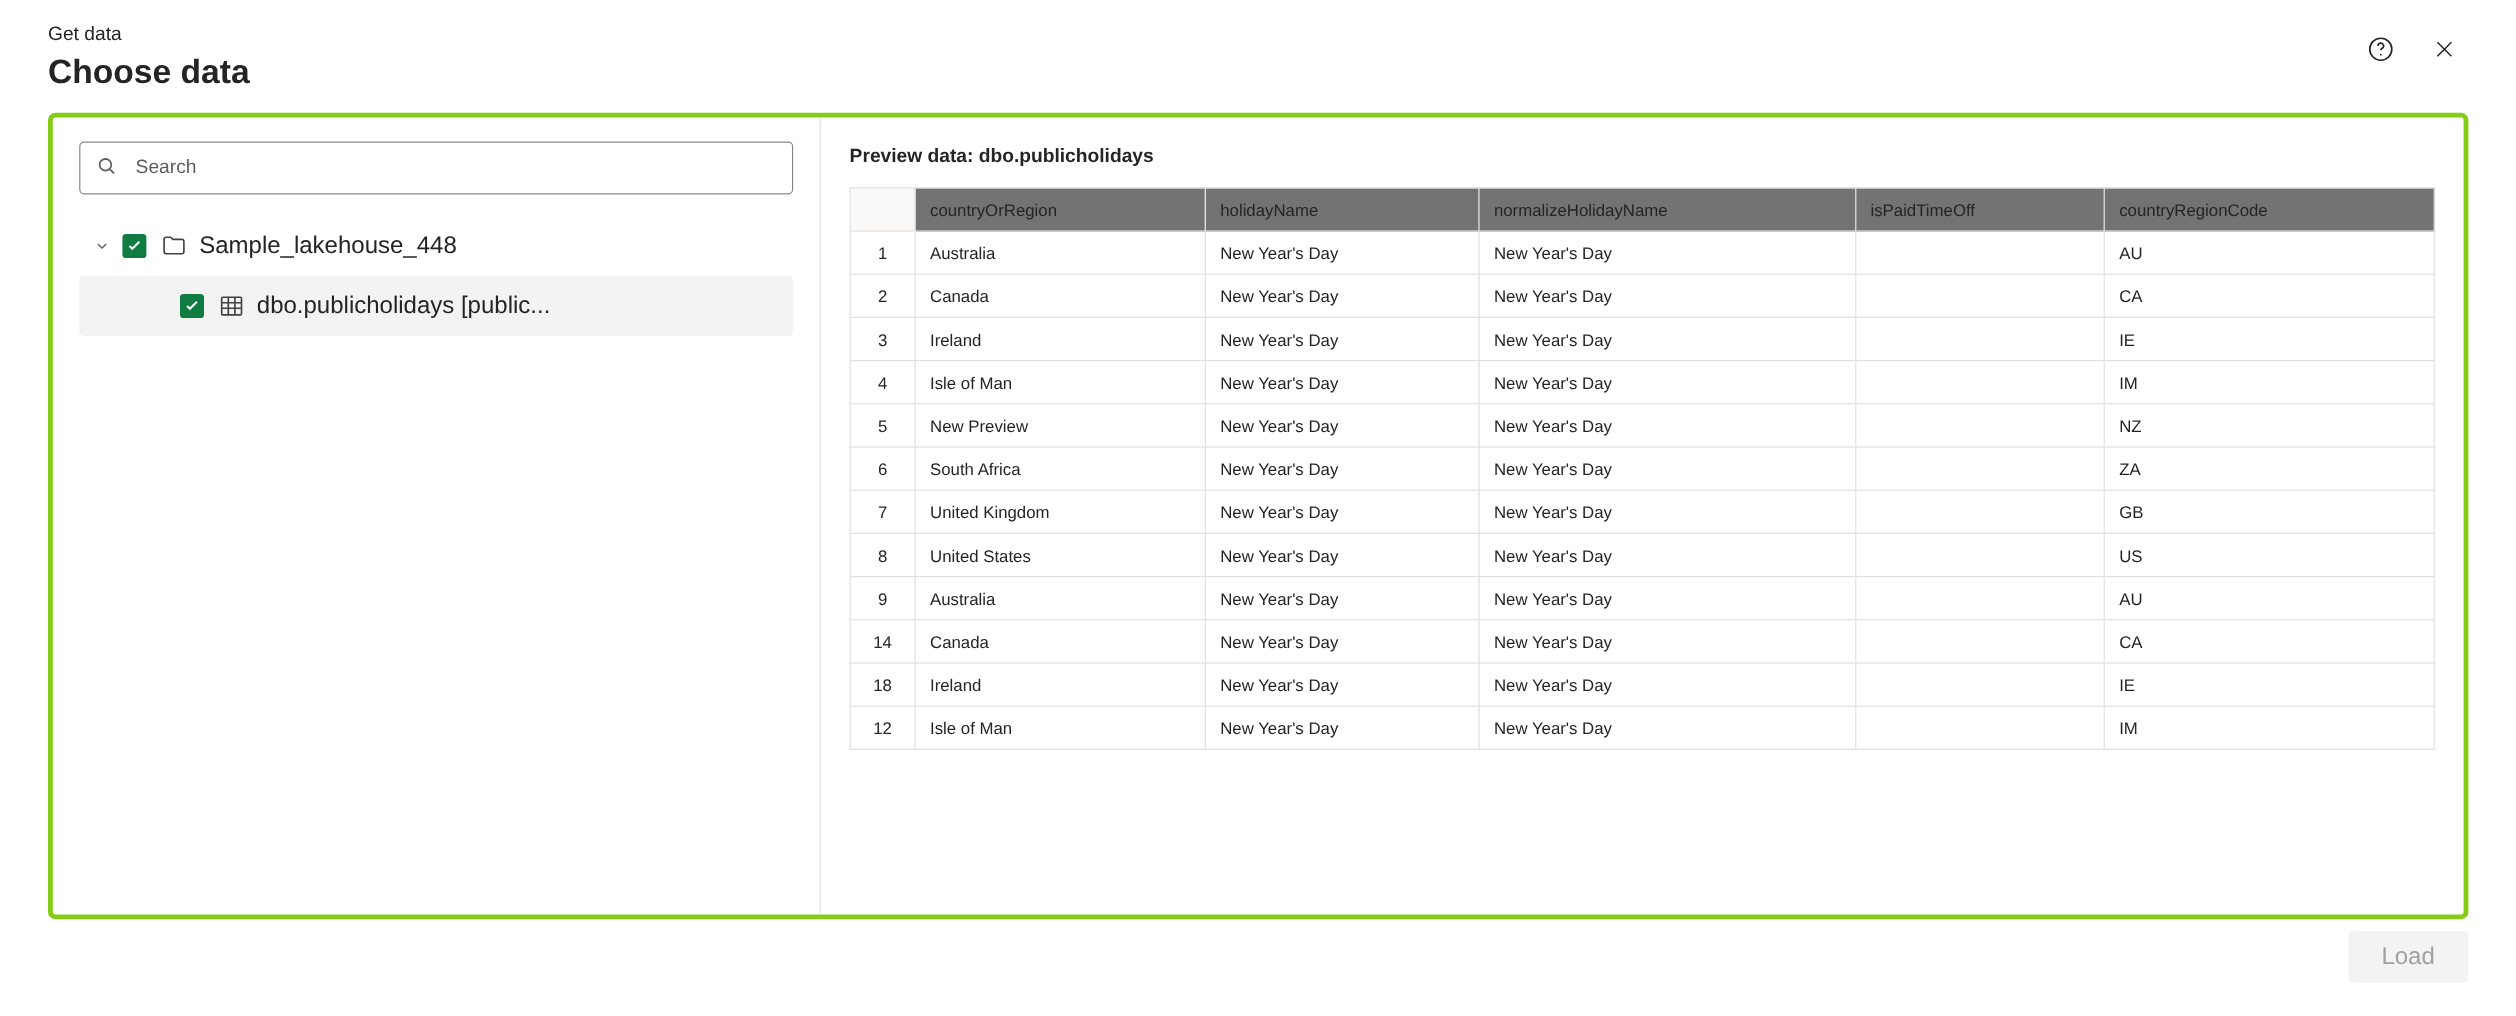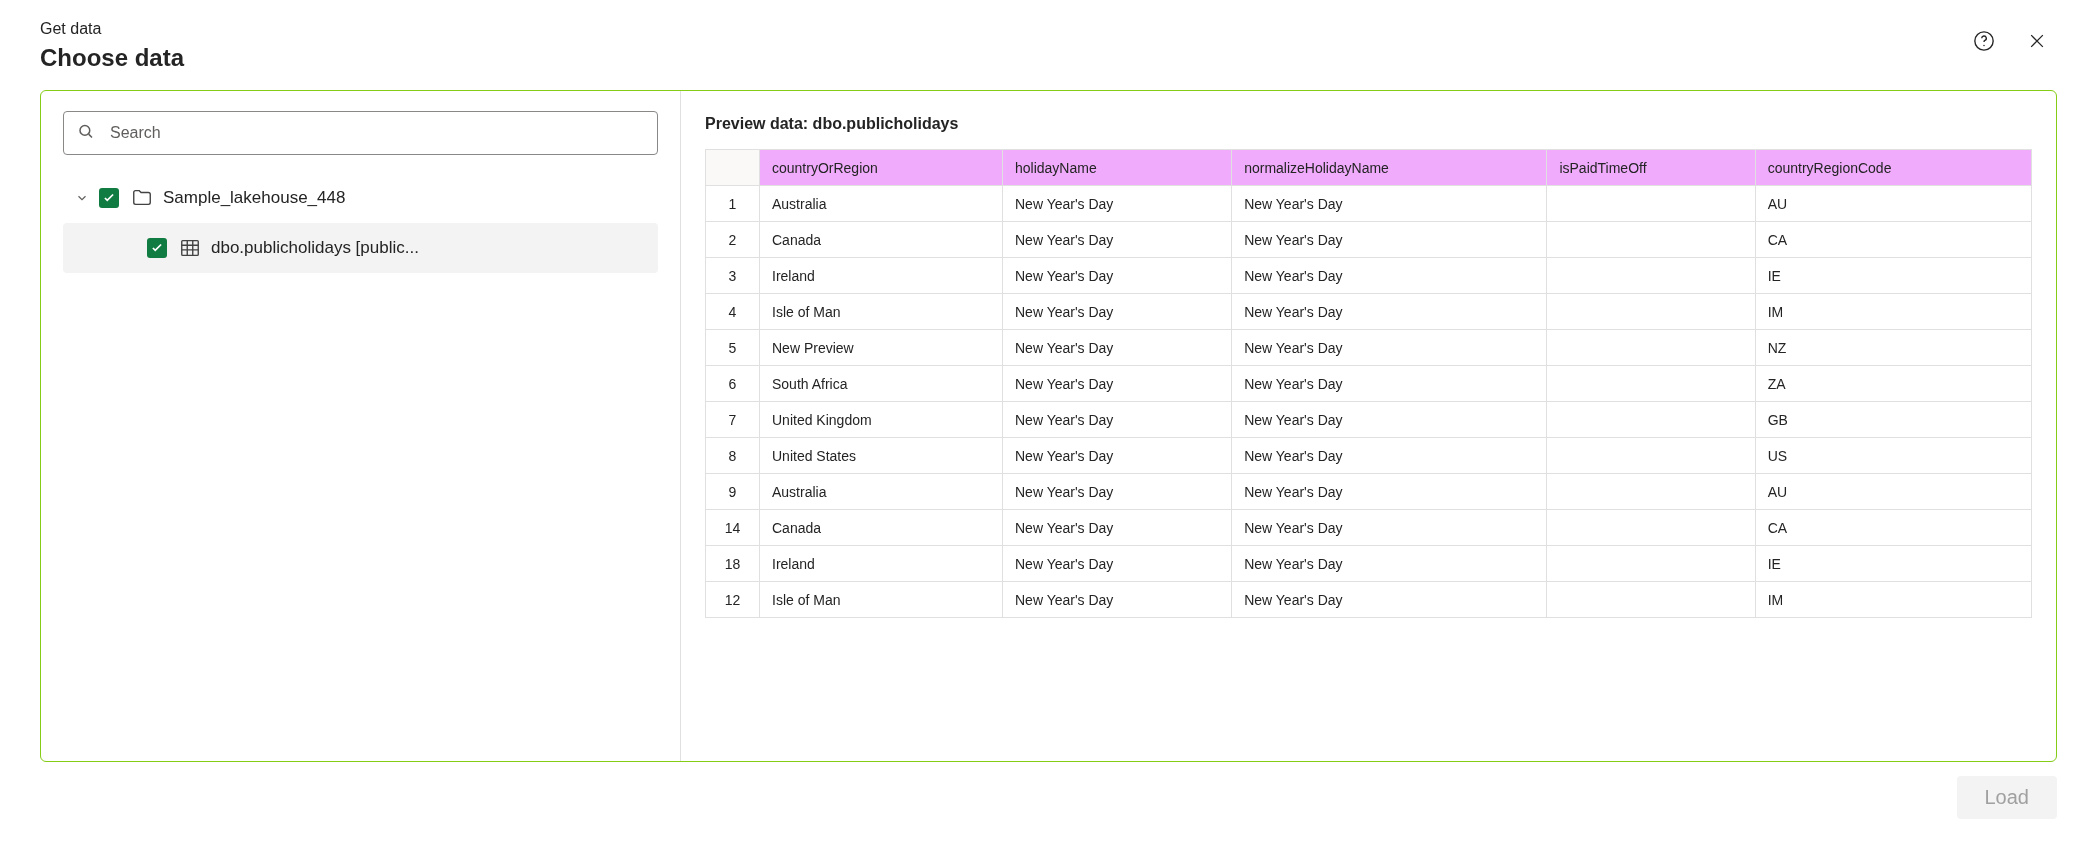--- a/index.html
+++ b/index.html
@@ -30,21 +30,21 @@
     .titles {
       flex: 1;
     }
     .breadcrumb {
       font-size: 16px;
       font-weight: 400;
       color: #242424;
       margin-bottom: 6px;
     }
     .page-title {
-      font-size: 24px;
+      font-size: 28px;
       font-weight: 600;
       color: #242424;
       margin-bottom: 18px;
     }
     .header-icons {
       display: flex;
       gap: 32px;
       align-items: center;
       padding-top: 10px;
       padding-right: 10px;
@@ -53,21 +53,21 @@
       background: none;
       border: none;
       cursor: pointer;
       display: flex;
       align-items: center;
       justify-content: center;
       color: #242424;
     }
     .main-panel {
       display: flex;
-      border: 1px solid #84cc16;
+      border: 4px solid #84cc16;
       border-radius: 6px;
       height: 672px;
     }
     .left-pane {
       width: 640px;
       padding: 20px 22px;
       border-right: 1px solid #e0e0e0;
     }
     .search-wrap {
       position: relative;
@@ -88,21 +88,21 @@
       color: #605e5c;
     }
     .search-icon {
       position: absolute;
       left: 14px;
       top: 50%;
       transform: translateY(-50%);
       color: #605e5c;
     }
     .tree {
-      font-size: 17px;
+      font-size: 20px;
     }
     .tree-row {
       display: flex;
       align-items: center;
       height: 50px;
       border-radius: 4px;
       padding: 0 8px;
     }
     .tree-row.selected {
       background: #f3f3f3;
@@ -161,21 +161,21 @@
       font-size: 14px;
     }
     .data-table th, .data-table td {
       border: 1px solid #e0e0e0;
       padding: 8px 12px;
       text-align: left;
       height: 36px;
       font-weight: 400;
     }
     .data-table th {
-      background: #f0abfc;
+      background: #737373;
       color: #242424;
     }
     .data-table td.row-num {
       text-align: center;
       width: 54px;
       color: #242424;
       background: #fff;
     }
     .data-table th.row-num-header {
       width: 54px;

